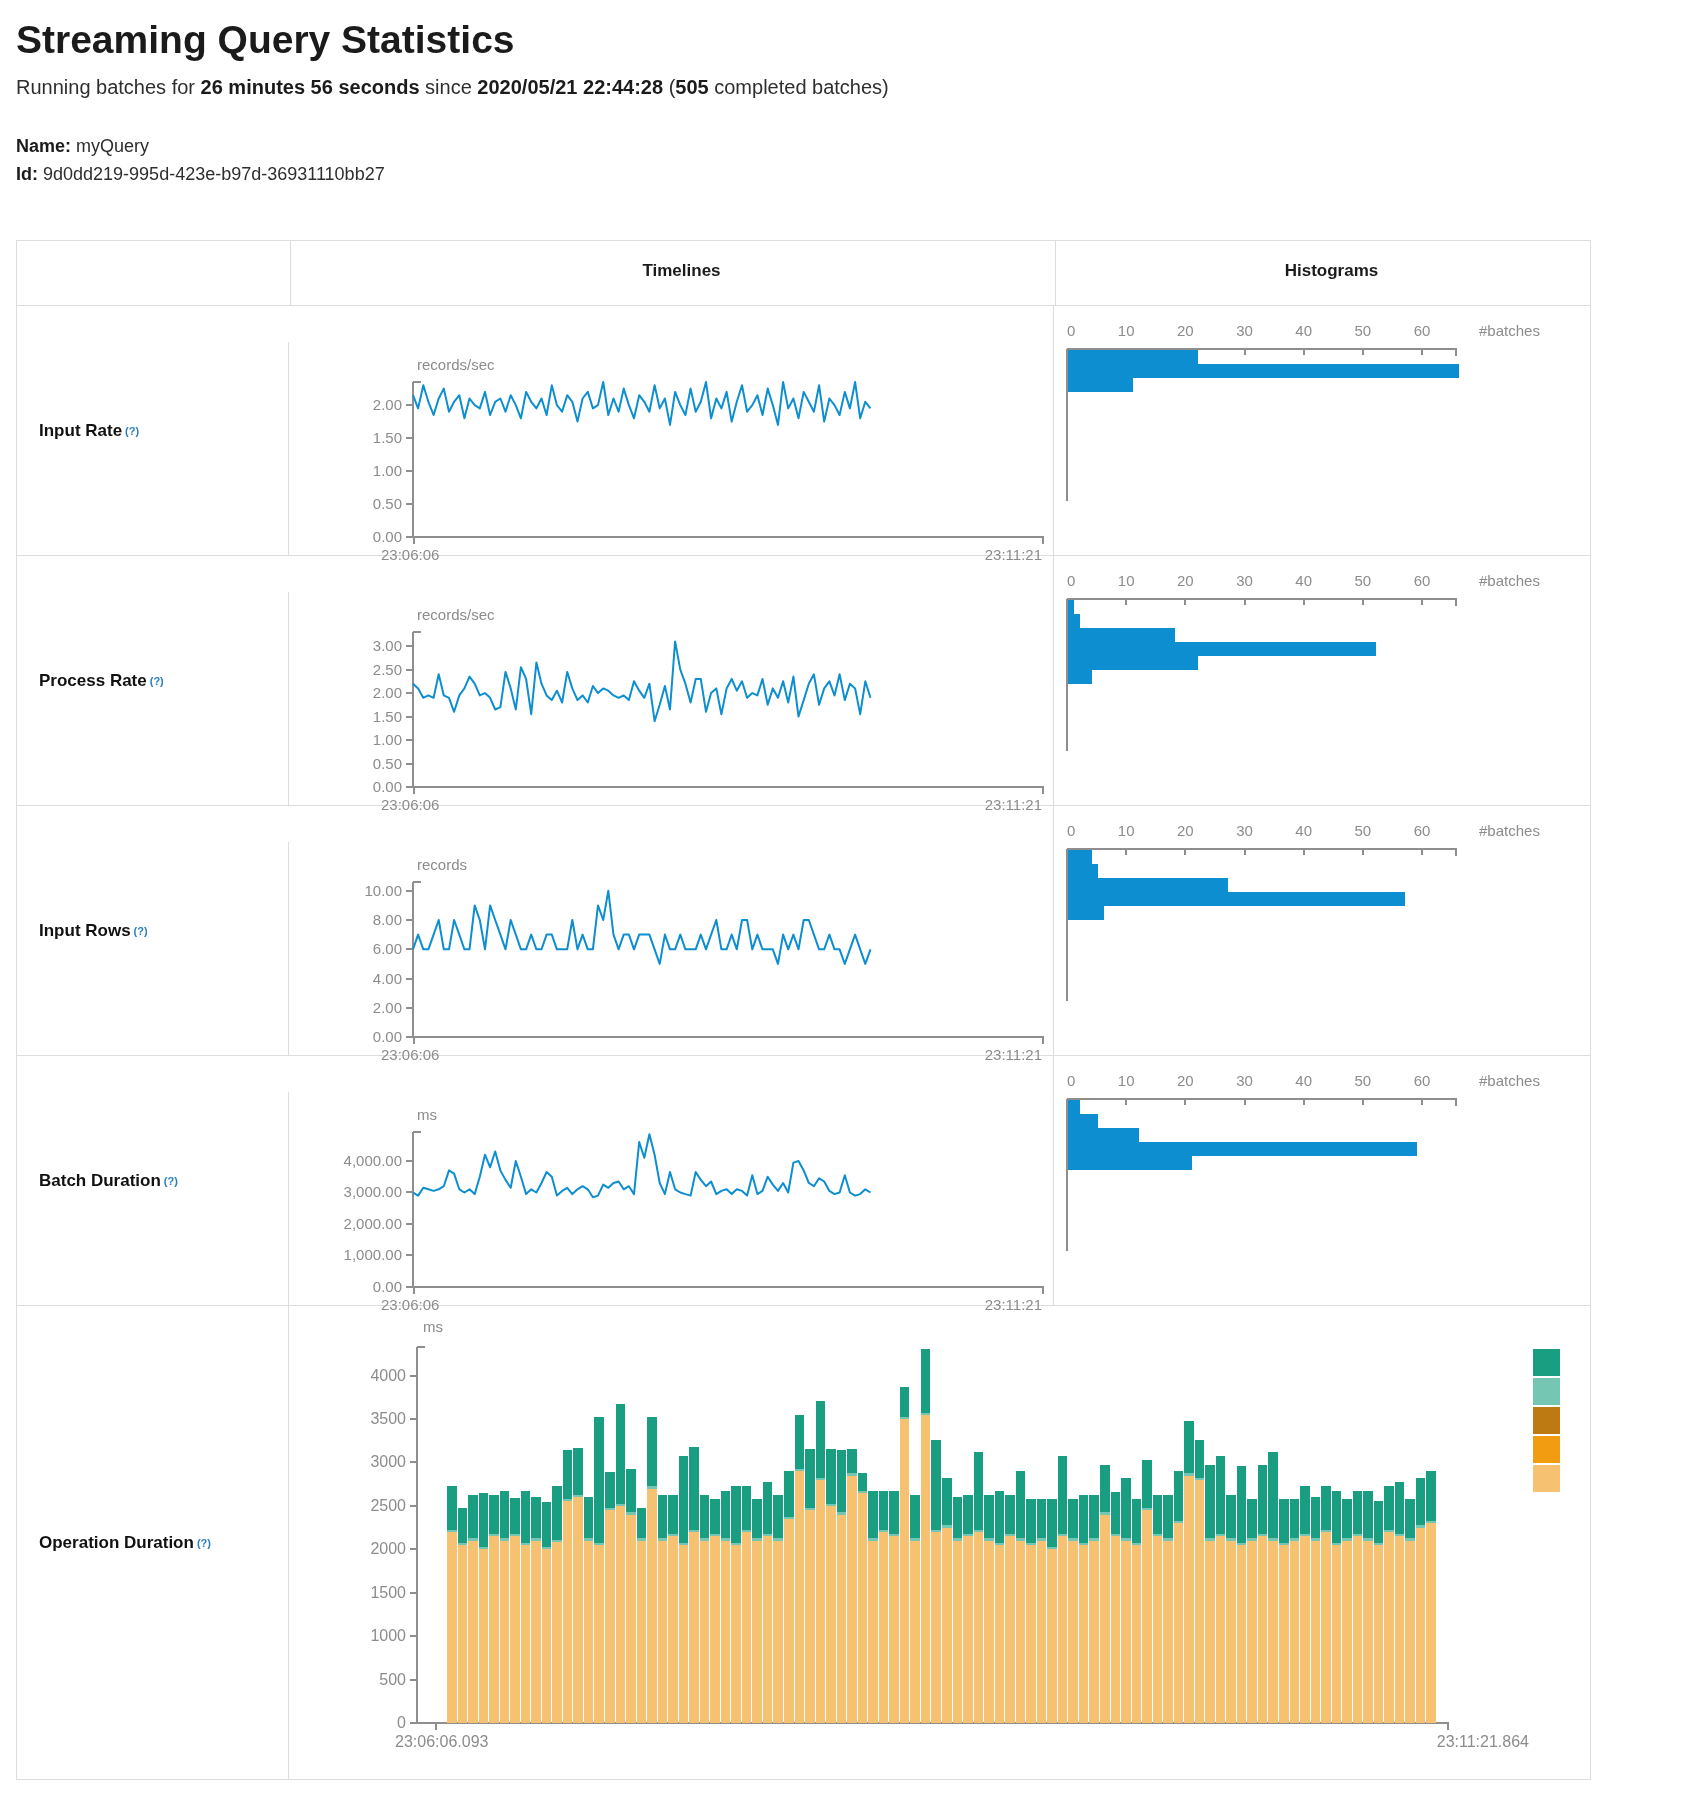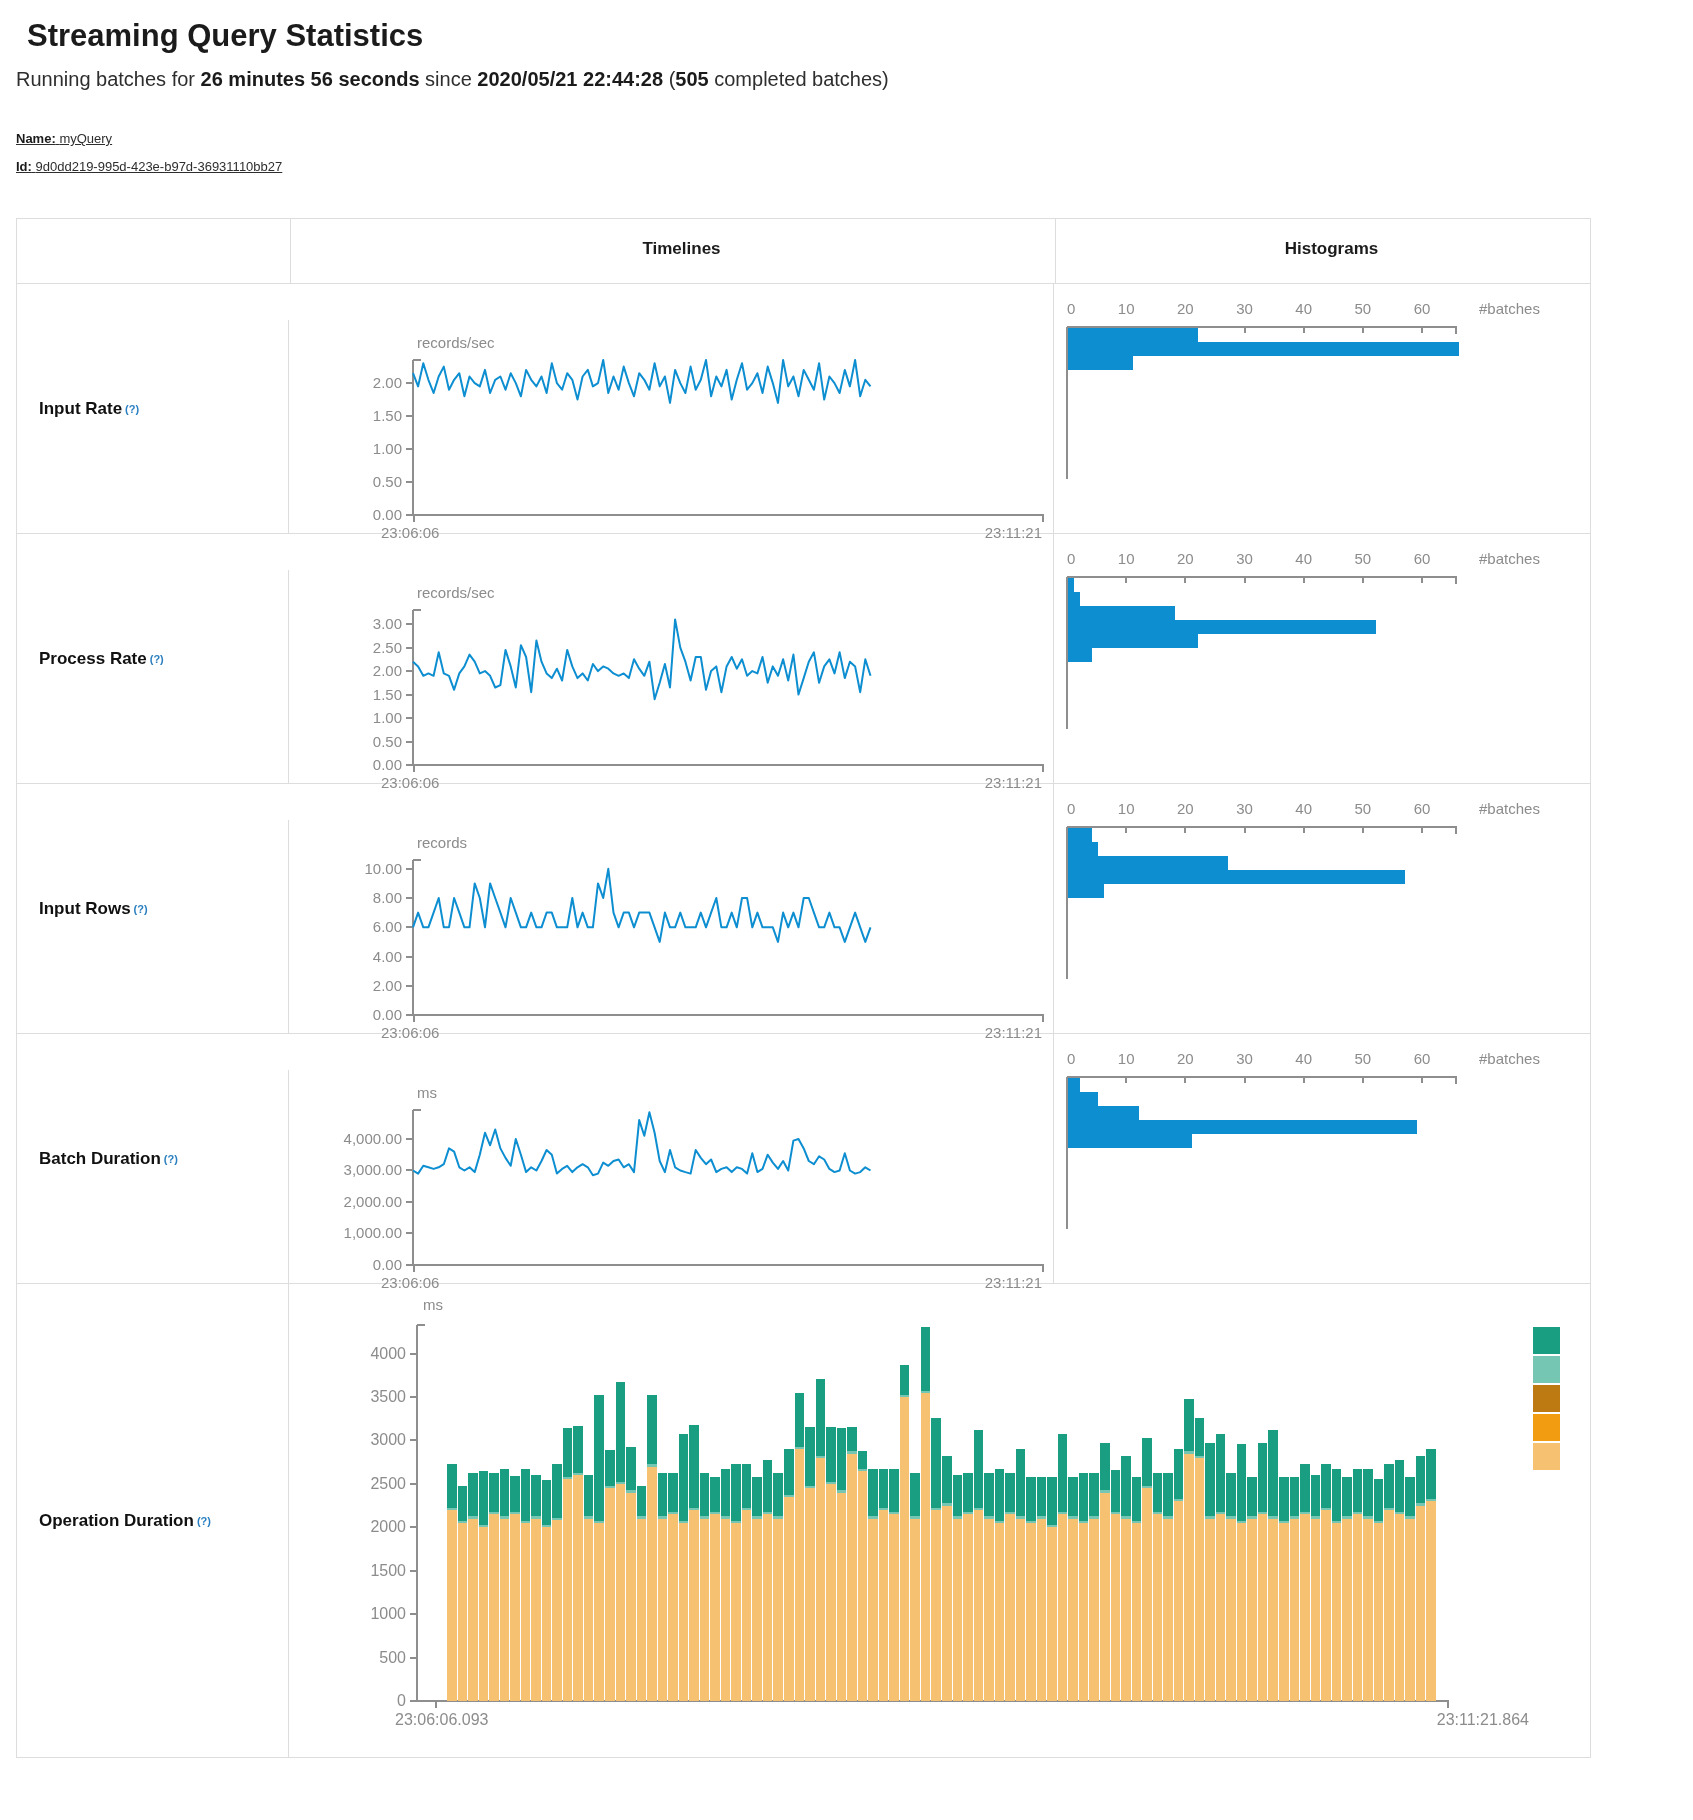--- a/index.html
+++ b/index.html
@@ -1,21 +1,21 @@
 <!DOCTYPE html>
 <html><head>
 <meta charset="utf-8">
 <style>
   html,body{margin:0;padding:0;background:#ffffff;}
   body{width:1693px;height:1820px;font-family:"Liberation Sans",sans-serif;color:#2e2e2e;overflow:hidden;}
   .content{padding-left:16px;padding-top:2px;}
-  h1{font-size:31px;font-weight:700;color:#1b1b1b;margin:16px 0 14px 11px;}
+  h1{font-size:39px;font-weight:700;color:#1b1b1b;margin:16px 0 14px 0;}
   .subtitle{font-size:20px;margin:0 12px 34px 0;color:#2e2e2e;}
   .subtitle b{color:#1b1b1b;}
-  .meta{font-size:13px;line-height:27.5px;margin-bottom:38px;text-decoration:underline;}
+  .meta{font-size:18px;line-height:27.5px;margin-bottom:52px;}
   .meta b{color:#1b1b1b;}
   .stats-table{width:1575px;border:1px solid #ddd;box-sizing:border-box;}
   .t-row{display:flex;box-sizing:border-box;}
   .t-row + .t-row{border-top:1px solid #ddd;}
   .cell{box-sizing:border-box;}
   .label-cell{width:273px;display:flex;align-items:center;padding-left:22px;font-weight:700;font-size:17px;color:#111;}
   .head-row{height:64px;}
   .head-cell{font-weight:700;font-size:17px;color:#1b1b1b;padding:20px 0 0 17px;text-align:center;}
   .head-timelines{width:765px;border-left:1px solid #ddd;}
   .head-histograms{flex:1;border-left:1px solid #ddd;}

